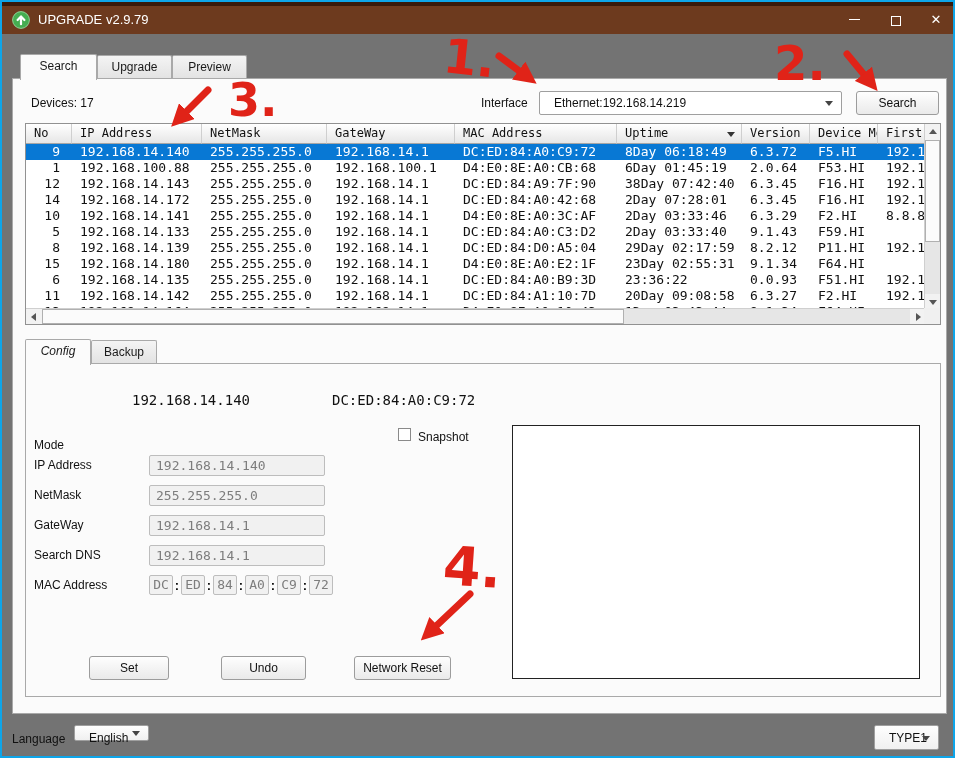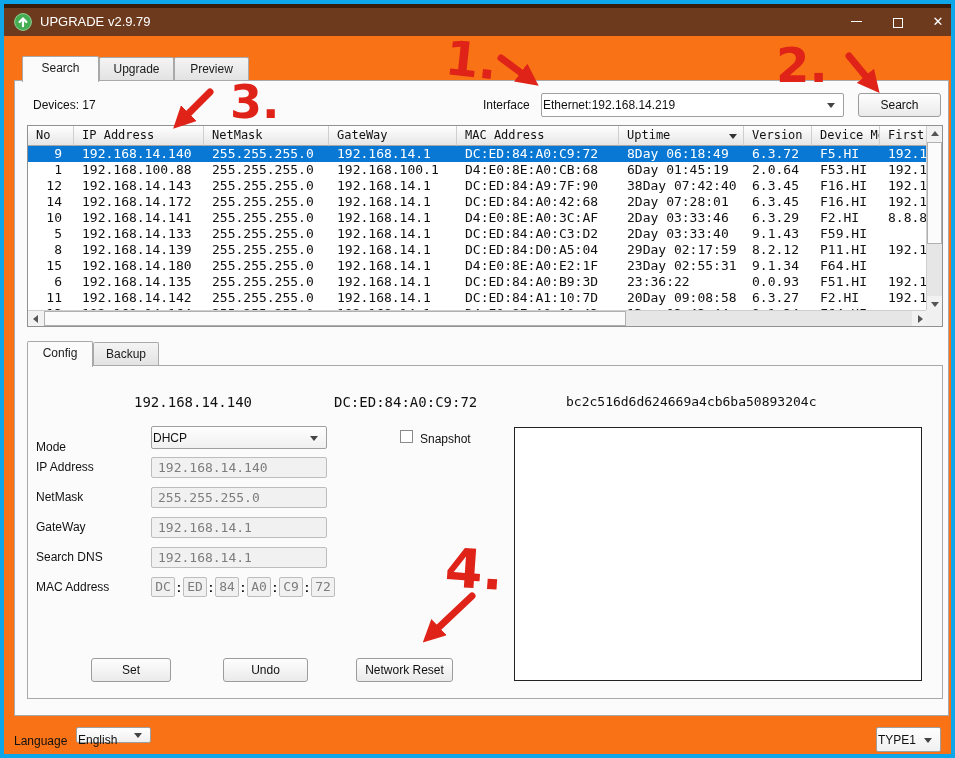--- a/index.html
+++ b/index.html
@@ -1,19 +1,19 @@
 <!DOCTYPE html>
 <html><head>
 <meta charset="utf-8">
 <style>
   * { box-sizing: border-box; margin: 0; padding: 0; }
   html,body { background:#d8d8d8; }
   body { font-family:"Liberation Sans", sans-serif; }
-  .window{ position:relative; width:955px; height:758px; background:#f97316;
-           border:4px solid #0ea5e9; overflow:hidden; margin:0 auto; }
+  .window{ position:relative; width:955px; height:758px; background:#737373;
+           border:2px solid #0ea5e9; overflow:hidden; margin:0 auto; }
   
   .titlebar{ position:absolute; left:0; top:0; width:955px; height:32px;
              background:#6d3a1e; border-top:4px solid #381a0b; }
   .app-icon{ position:absolute; left:10px; top:5px; width:18px; height:18px; }
   .title-text{ position:absolute; left:36px; top:6px; color:#fff; font-size:13px; }
   .win-btn{ position:absolute; top:0; height:28px; width:36px; color:#fff;
             text-align:center; line-height:28px; font-size:13px; cursor:default; }
   .wb-min{ left:834px; } .wb-max{ left:876px; } .wb-close{ left:916px; }
   .glyph-min{ display:inline-block; width:11px; border-bottom:1px solid #fff; vertical-align:middle; margin-bottom:2px;}
   .glyph-max{ display:inline-block; width:10px; height:10px; border:1px solid #fff; vertical-align:middle;}
@@ -21,21 +21,21 @@
   .tab{ position:absolute; height:24px; line-height:23px; text-align:center; font-size:12px;
         background:linear-gradient(#f4f4f4,#e2e2e2); border:1px solid #a9a9a9; border-bottom:none;
         border-radius:2px 2px 0 0; color:#1a1a1a; }
   .tab.active{ background:#fbfbfb; height:26px; z-index:3; }
   .mt{ top:53px; } .mt.active{ top:52px; }
   
   .main-panel{ position:absolute; left:10px; top:76px; width:935px; height:636px;
                background:#fbfbfb; border:1px solid #a9a9a9; }
   .lbl{ position:absolute; font-size:12px; color:#111; }
   .combo{ position:absolute; background:linear-gradient(#fefefe,#f0f0f0); border:1px solid #9f9f9f;
-          border-radius:2px; font-size:12px; color:#111; line-height:22px; padding-left:1px; }
+          border-radius:2px; font-size:12px; color:#111; line-height:22px; padding-left:14px; }
   .combo.white{ background:#fff; }
   .chev{ position:absolute; right:8px; top:50%; margin-top:-2px; width:0; height:0;
          border-left:4px solid transparent; border-right:4px solid transparent; border-top:5px solid #444; }
   .btn{ position:absolute; background:linear-gradient(#fefefe,#eaeaea); border:1px solid #9c9c9c;
         border-radius:3px; font-size:12px; color:#111; text-align:center; }
   
   .dtable{ position:absolute; left:12px; top:44px; width:916px; height:202px;
            background:#fff; border:1px solid #919191; overflow:hidden;padding-left:32px; }
   .thead{ position:absolute; left:0; top:0; width:900px; height:20px; display:flex;
           font-family:"DejaVu Sans Mono", monospace; font-size:12px; color:#111; }
@@ -280,33 +280,28 @@
             <span class="tri tri-left"></span>
           </div>
         <div class="hthumb"></div>
         <div class="sb-btn" style="right:0; top:0;">
             <span class="tri tri-right"></span>
           </div>
       </div>
       <div class="sb-corner"></div>
     </div>
 
-    <div class="tab active" style="left:12px; top:260px; width:66px;">Config</div>
+    <div class="tab active" style="left:12px; top:260px; width:66px;font-style:italic;">Config</div>
     <div class="tab" style="left:78px; top:261px; width:66px;">Backup</div>
 
     <div class="cfg-panel">
       <span class="mono-val" style="left:106px; top:28px;">192.168.14.140</span>
       <span class="mono-val" style="left:306px; top:28px;">DC:ED:84:A0:C9:72</span>
-      <span class="mono-val" style="left:538px; top:28px; font-size:13px;">bc2c516d6d624669a4cb6ba50893204c</span>
 
       <span class="lbl" style="left:8px; top:66px;margin-top:8px;">Mode</span>
-      <div class="combo" style="left:123px; top:60px; width:176px; height:23px;">
-        <span>DHCP</span>
-        <span class="chev"></span>
-      </div>
 
       <span class="checkbox" style="left:372px; top:64px;"></span>
       <span class="lbl" style="left:392px; top:66px;">Snapshot</span>
 
       <div class="bigbox"></div>
 
       <div class="field-rows">
 
           <div class="frow">
             <span class="flabel">IP Address</span>

